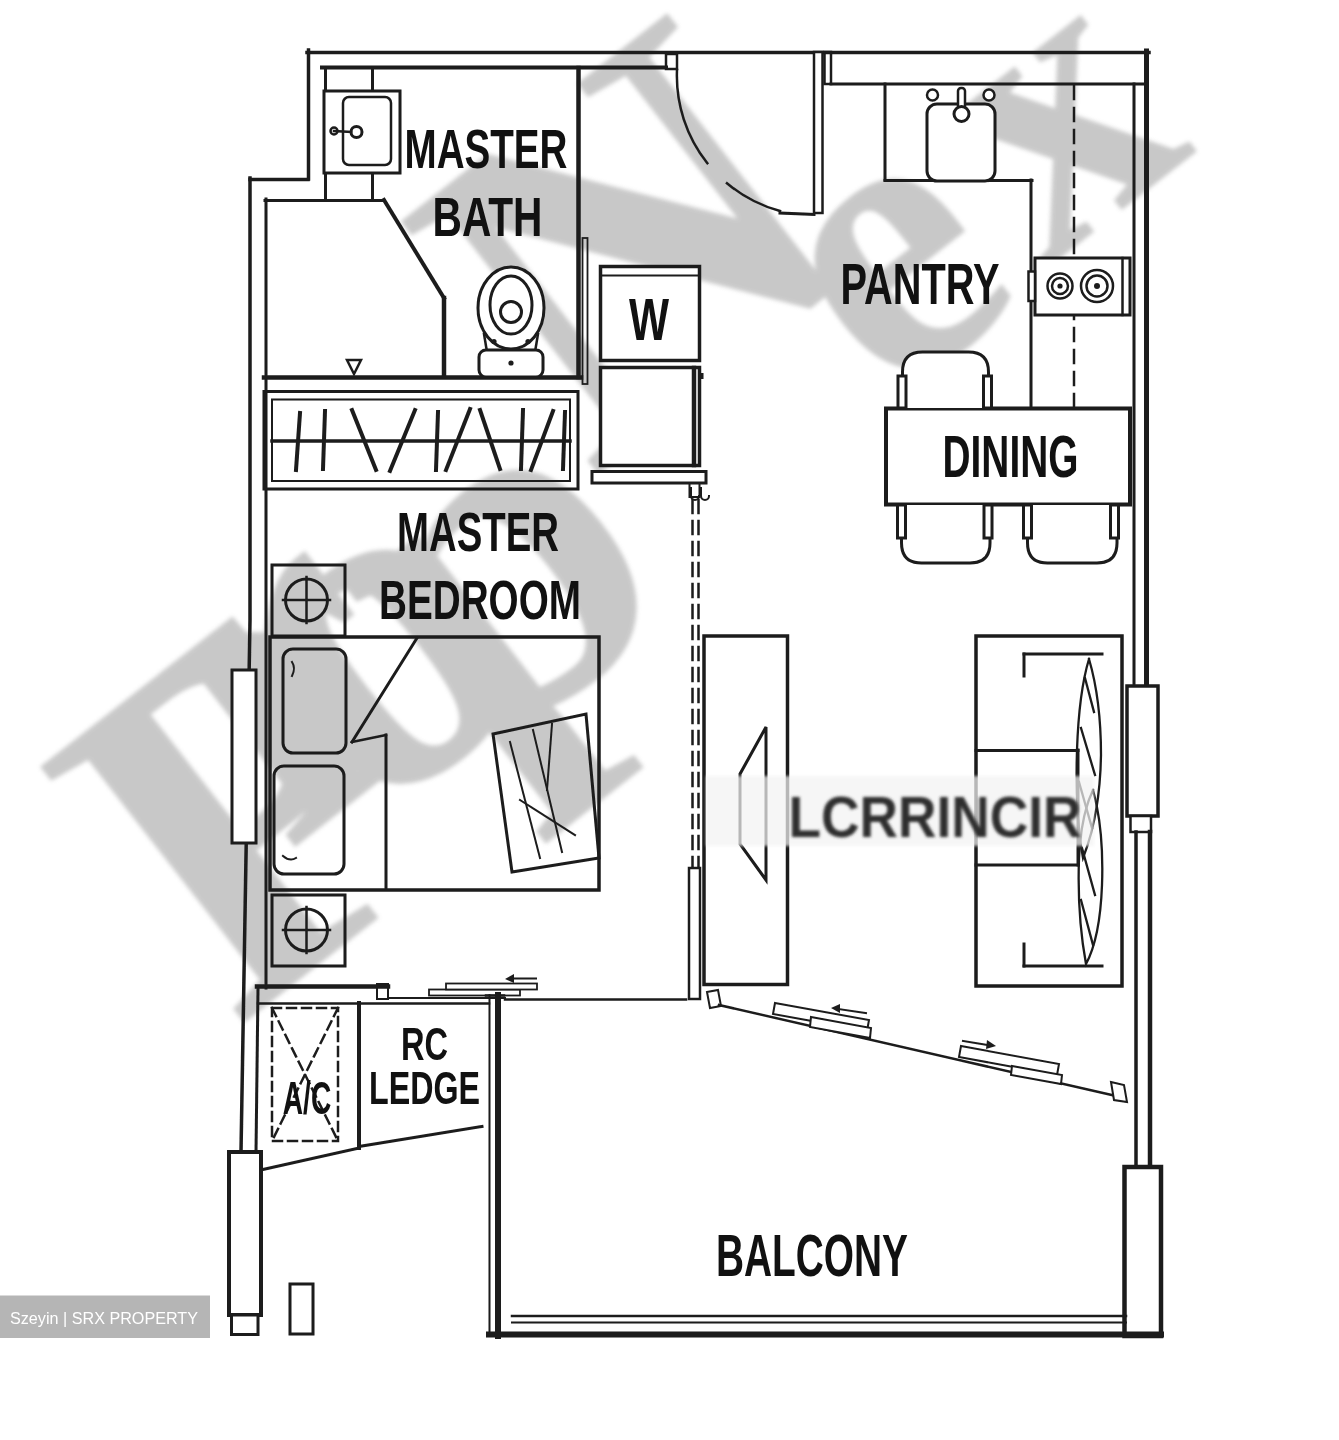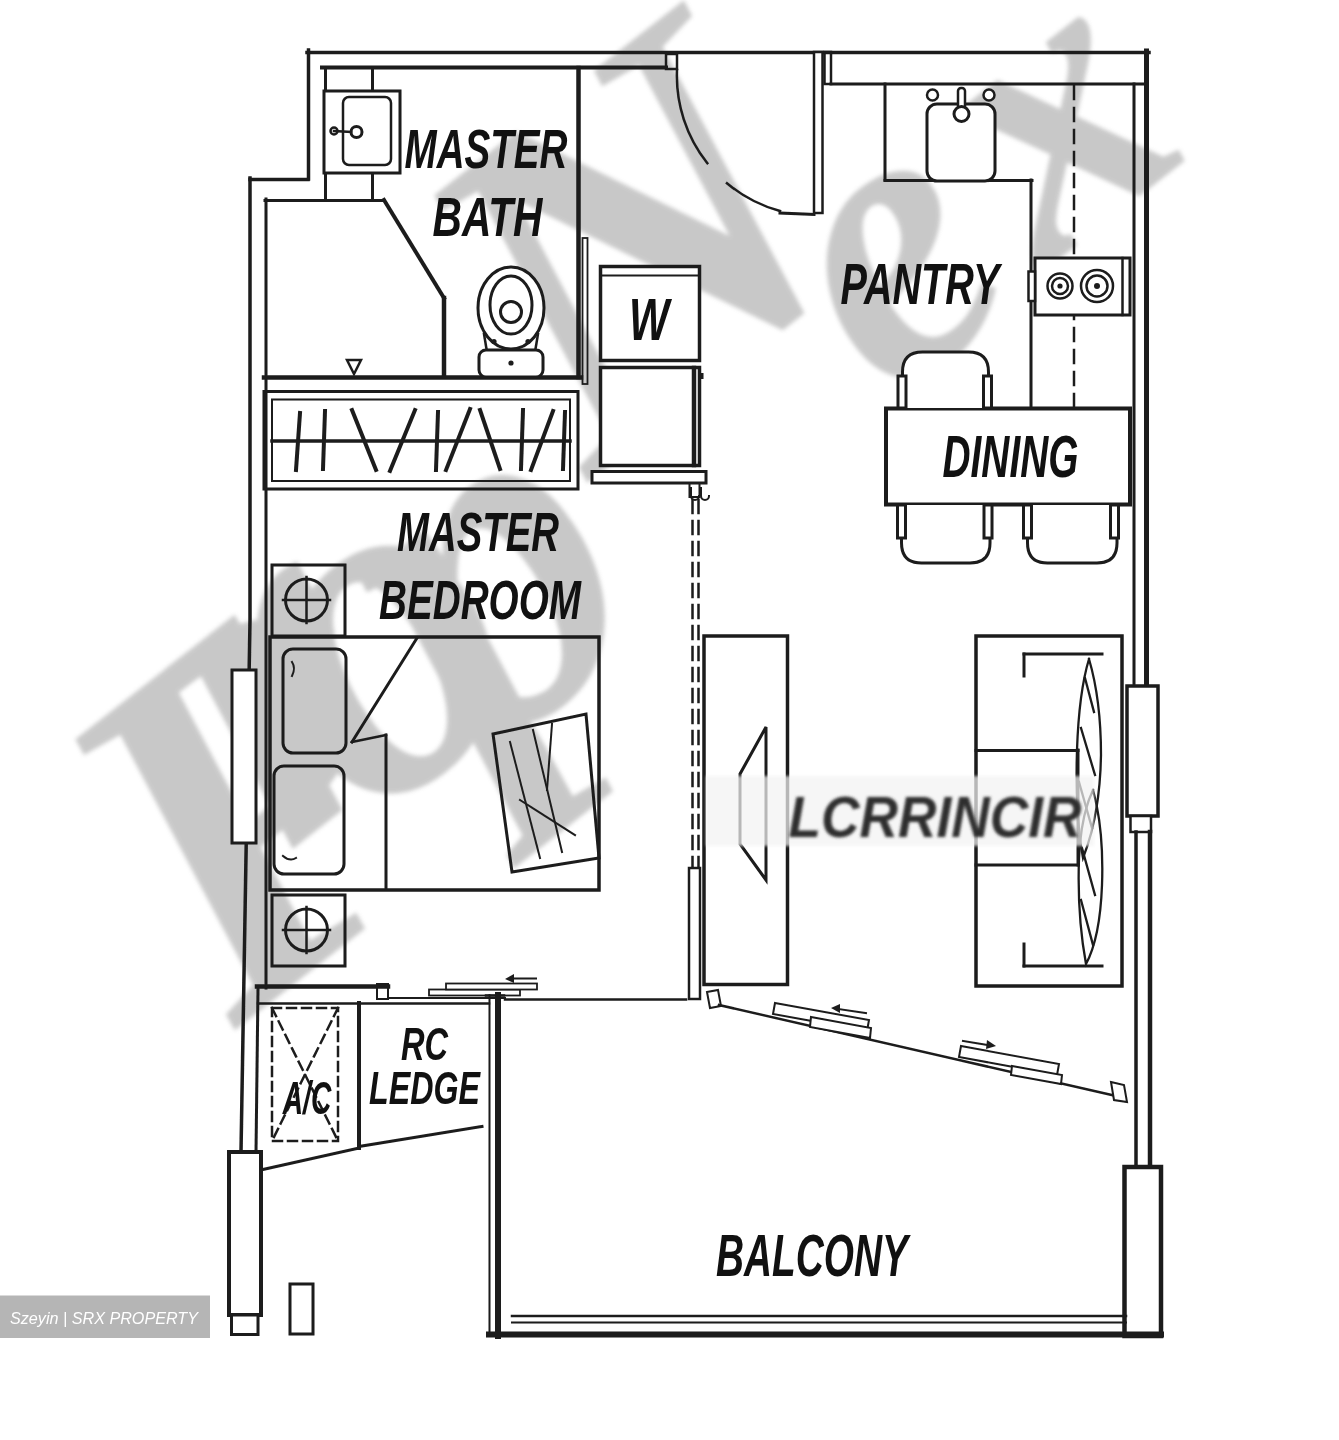--- a/index.html
+++ b/index.html
@@ -1,16 +1,16 @@
 <!DOCTYPE html>
 <html><head>
 <meta charset="utf-8">
 <style>
 html,body{margin:0;padding:0;background:#ffffff;}
-#wrap{position:relative;width:1339px;height:1440px;overflow:hidden;background:#ffffff;font-style:italic;}
+#wrap{position:relative;width:1339px;height:1440px;overflow:hidden;background:#ffffff;}
 svg{position:absolute;left:0;top:0;}
 text{font-family:"Liberation Sans",sans-serif;}
 .wm{font-family:"Liberation Serif",serif;}
 </style>
 </head>
 <body>
 <div id="wrap">
 <svg width="1339" height="1440" viewBox="0 0 1339 1440">
 <defs>
 <filter id="soft" x="-5%" y="-5%" width="110%" height="110%">

